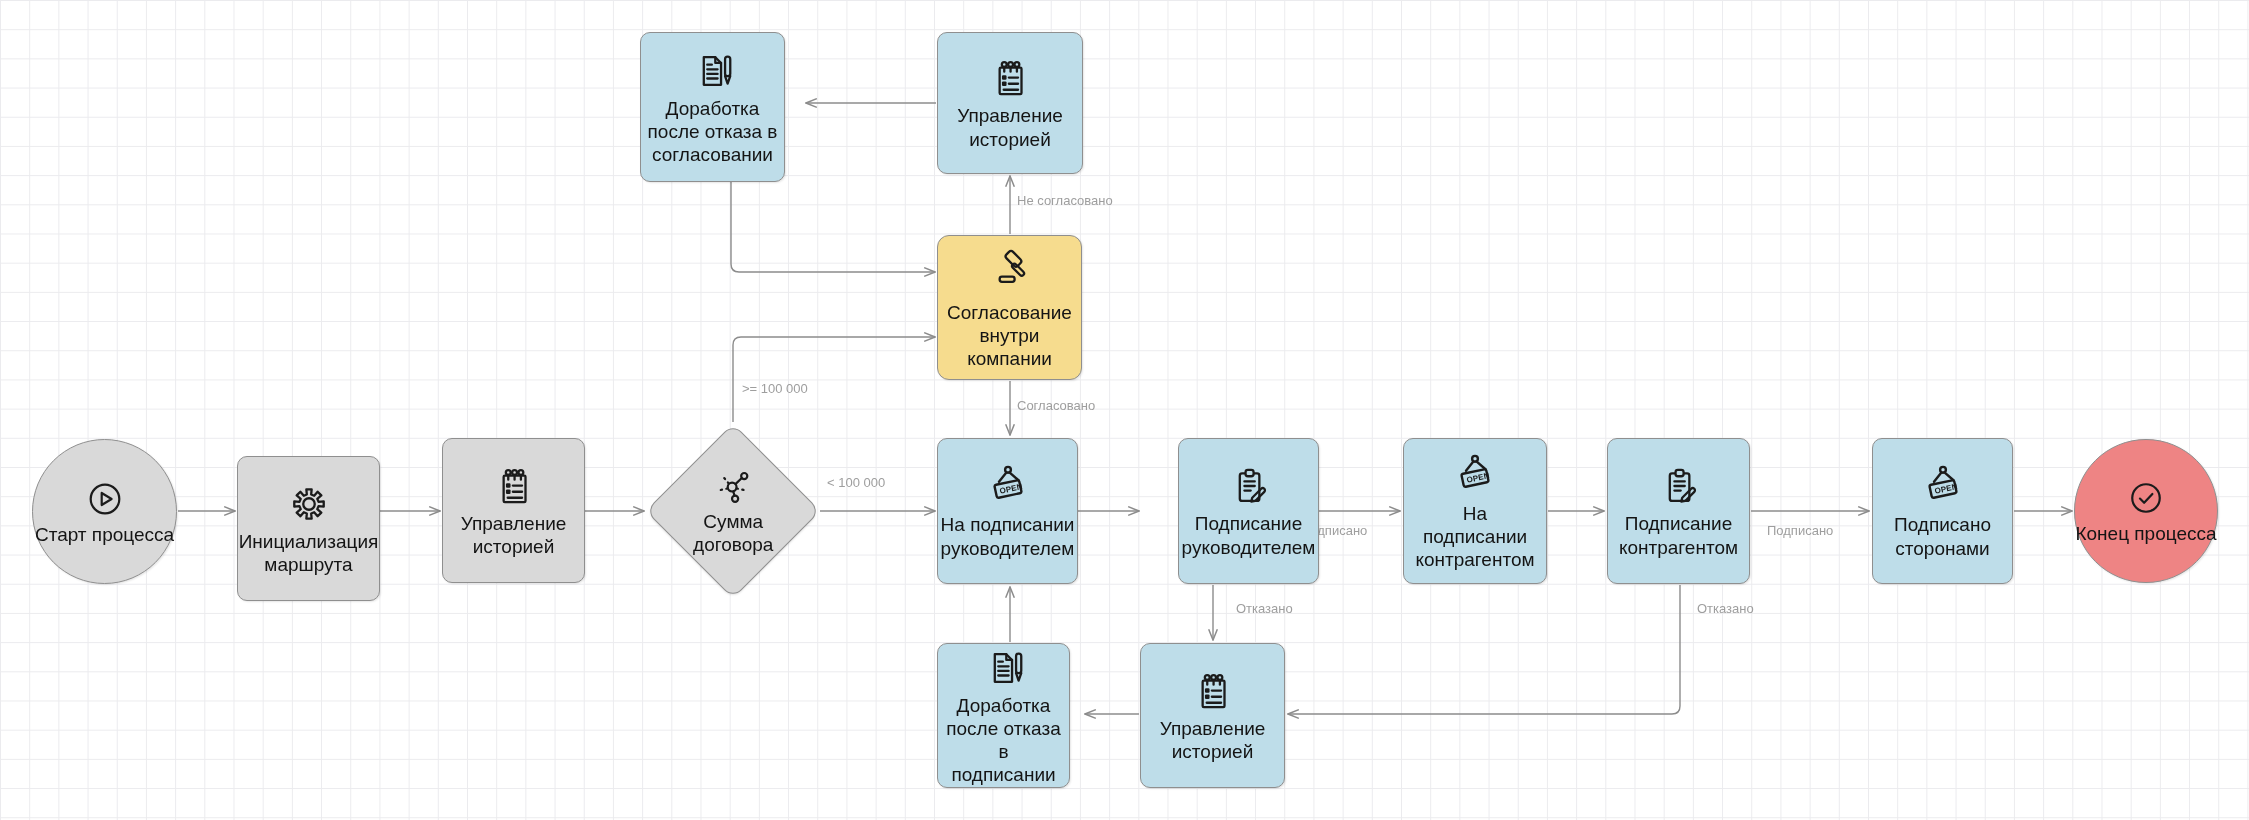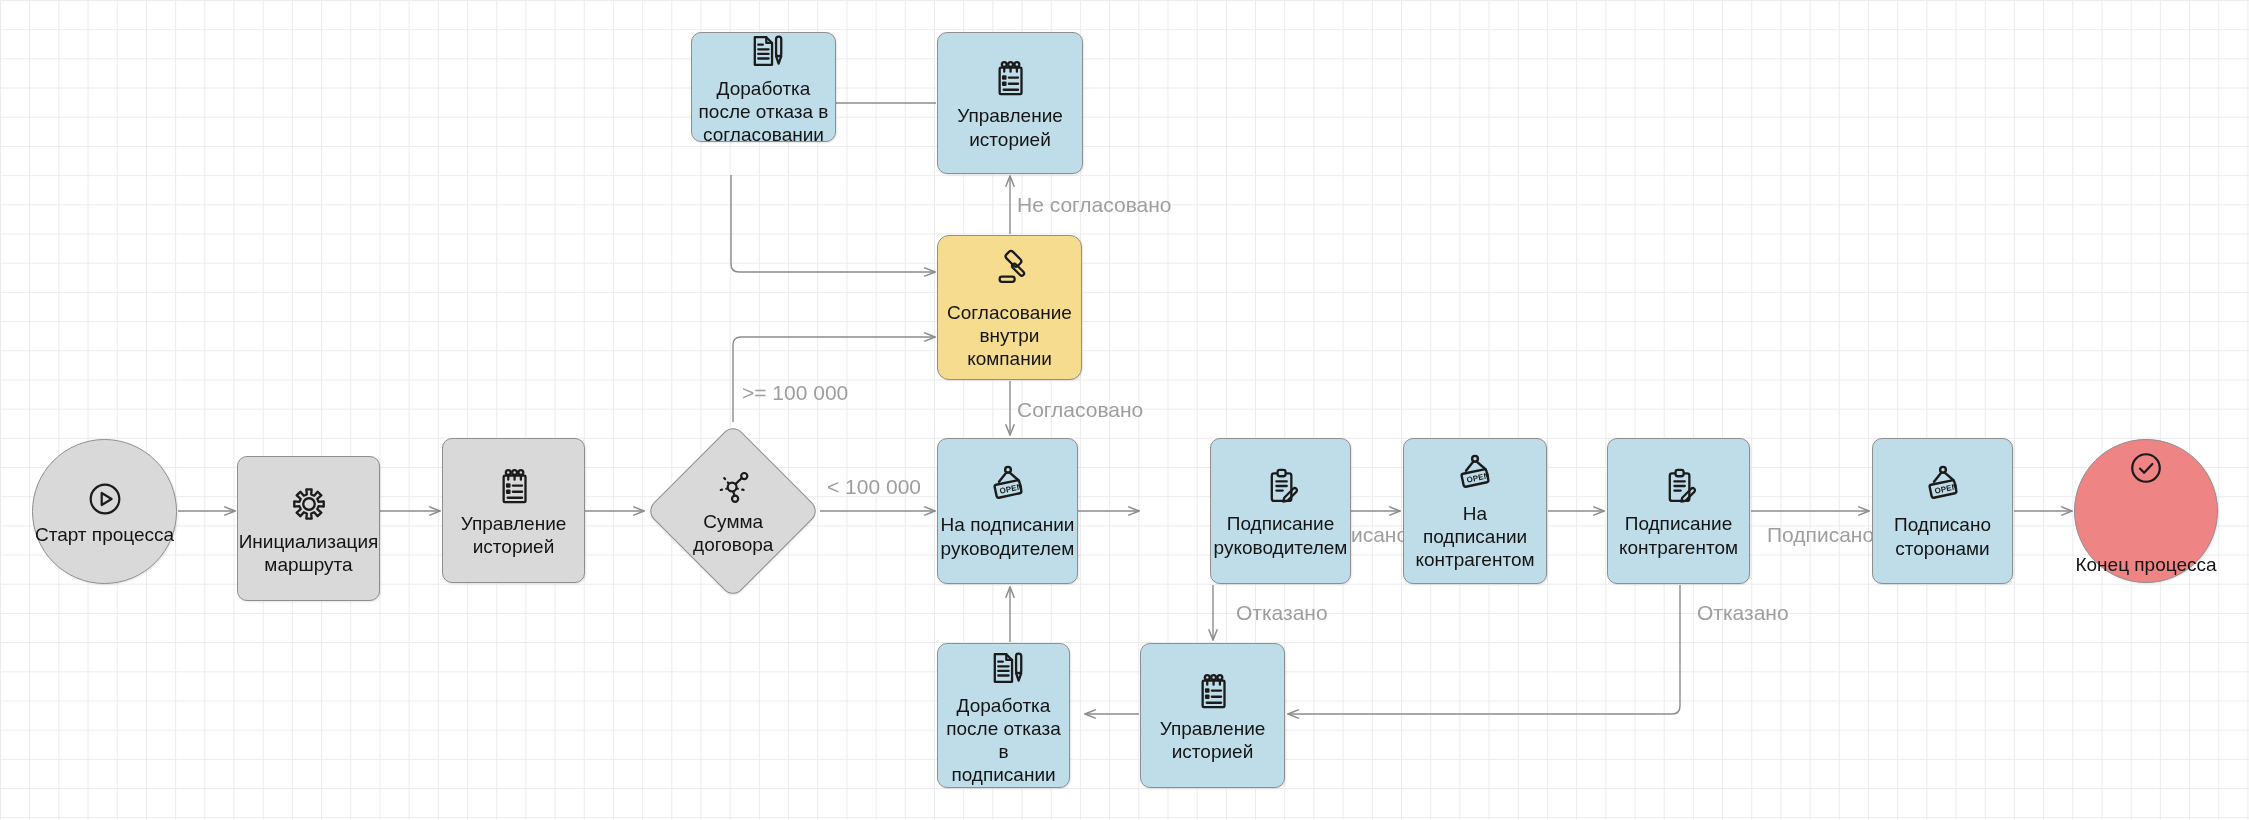--- a/index.html
+++ b/index.html
@@ -42,21 +42,21 @@
   }
   .diamond-content{
     transform:rotate(-45deg);
     display:flex;flex-direction:column;align-items:center;justify-content:center;
     gap:1px;width:130px;text-align:center;
     font-size:19px;line-height:1.22;color:#141414;
   }
   .icon{display:block;}
   .icon svg{display:block;stroke:#1b1b1b;fill:none;stroke-width:2;stroke-linecap:round;stroke-linejoin:round;}
   .edge-label{
-    position:absolute;font-size:21px;color:#9e9e9e;white-space:nowrap;
+    position:absolute;font-size:13px;color:#9e9e9e;white-space:nowrap;
   }
   .open-text{font-size:6.6px;font-weight:bold;fill:#1b1b1b;stroke:none;letter-spacing:.2px;}
 </style>
 </head>
 <body>
 
 <div class="canvas">
 
   <svg class="edges">
     <defs>
@@ -144,21 +144,21 @@
           <circle cx="21.7" cy="30.6" r="2.8"></circle>
           <line x1="15.9" y1="16.7" x2="9.5" y2="9" stroke-dasharray="1.2 4"></line>
           <line x1="14.9" y1="21.2" x2="6" y2="23.2" stroke-dasharray="1.2 4"></line>
           <line x1="23.1" y1="21.2" x2="33" y2="23.4" stroke-dasharray="1.2 4"></line>
         </svg>
       </span>
       <span class="lbl">Сумма договора</span>
     </div>
   </div>
 
-  <div class="node blue" style="left:691px;top:32px;width:145px;height:110px;">
+  <div class="node blue" style="left:640px;top:32px;width:145px;height:150px;">
     <span class="icon">
       <svg width="46" height="46" viewBox="0 0 40 40">
         <path d="M12,8 L22,8 L27,13 L27,32 L12,32 Z"></path>
         <path d="M22,8 L22,13 L27,13"></path>
         <line x1="15" y1="14.5" x2="19" y2="14.5"></line>
         <line x1="15" y1="18.5" x2="24" y2="18.5"></line>
         <line x1="15" y1="22.5" x2="24" y2="22.5"></line>
         <line x1="15" y1="26.5" x2="24" y2="26.5"></line>
         <rect x="30.5" y="7.5" width="4.5" height="17" rx="2.2"></rect>
         <path d="M30.5,24.5 L32.7,31 L35,24.5"></path>
@@ -209,21 +209,21 @@
         <path d="M18.8,8.6 L12.5,16.5 M21.2,8.6 L28.5,15"></path>
         <g transform="rotate(-12 20 22.5)">
           <rect x="9.5" y="17" width="21" height="11" rx="1.5"></rect>
           <text class="open-text" x="12.8" y="25">OPEN</text>
         </g>
       </svg>
     </span>
     <span class="lbl">На подписании руководителем</span>
   </div>
 
-  <div class="node blue" style="left:1210px;top:438px;width:141px;height:146px;">
+  <div class="node blue" style="left:1178px;top:438px;width:141px;height:146px;">
     <span class="icon">
       <svg width="46" height="46" viewBox="0 0 40 40">
         <rect x="12" y="9" width="17" height="24" rx="2"></rect>
         <rect x="17" y="6" width="7" height="5.5" rx="2" fill="#bedde9"></rect>
         <line x1="16" y1="16" x2="25" y2="16"></line>
         <line x1="16" y1="20" x2="25" y2="20"></line>
         <line x1="16" y1="24" x2="21.5" y2="24"></line>
         <path d="M22,33.5 L22.8,30.2 L30.6,22.4 A1.9,1.9 0 0 1 33.3,25.1 L25.4,33 Z"></path>
       </svg>
     </span>
@@ -265,21 +265,21 @@
         <path d="M18.8,8.6 L12.5,16.5 M21.2,8.6 L28.5,15"></path>
         <g transform="rotate(-12 20 22.5)">
           <rect x="9.5" y="17" width="21" height="11" rx="1.5"></rect>
           <text class="open-text" x="12.8" y="25">OPEN</text>
         </g>
       </svg>
     </span>
     <span class="lbl">Подписано сторонами</span>
   </div>
 
-  <div class="node circle end-circle" style="left:2074px;top:439px;width:144px;height:144px;justify-content:space-between;">
+  <div class="node circle end-circle" style="left:2074px;top:439px;width:144px;height:144px;">
     <span class="icon">
       <svg width="44" height="44" viewBox="0 0 40 40">
         <circle cx="20" cy="20" r="12.5"></circle>
         <path d="M14.5,20.5 L18.3,24.3 L25.8,16.3"></path>
       </svg>
     </span>
     <span class="lbl">Конец процесса</span>
   </div>
 
   <div class="node blue" style="left:937px;top:643px;width:133px;height:145px;">

